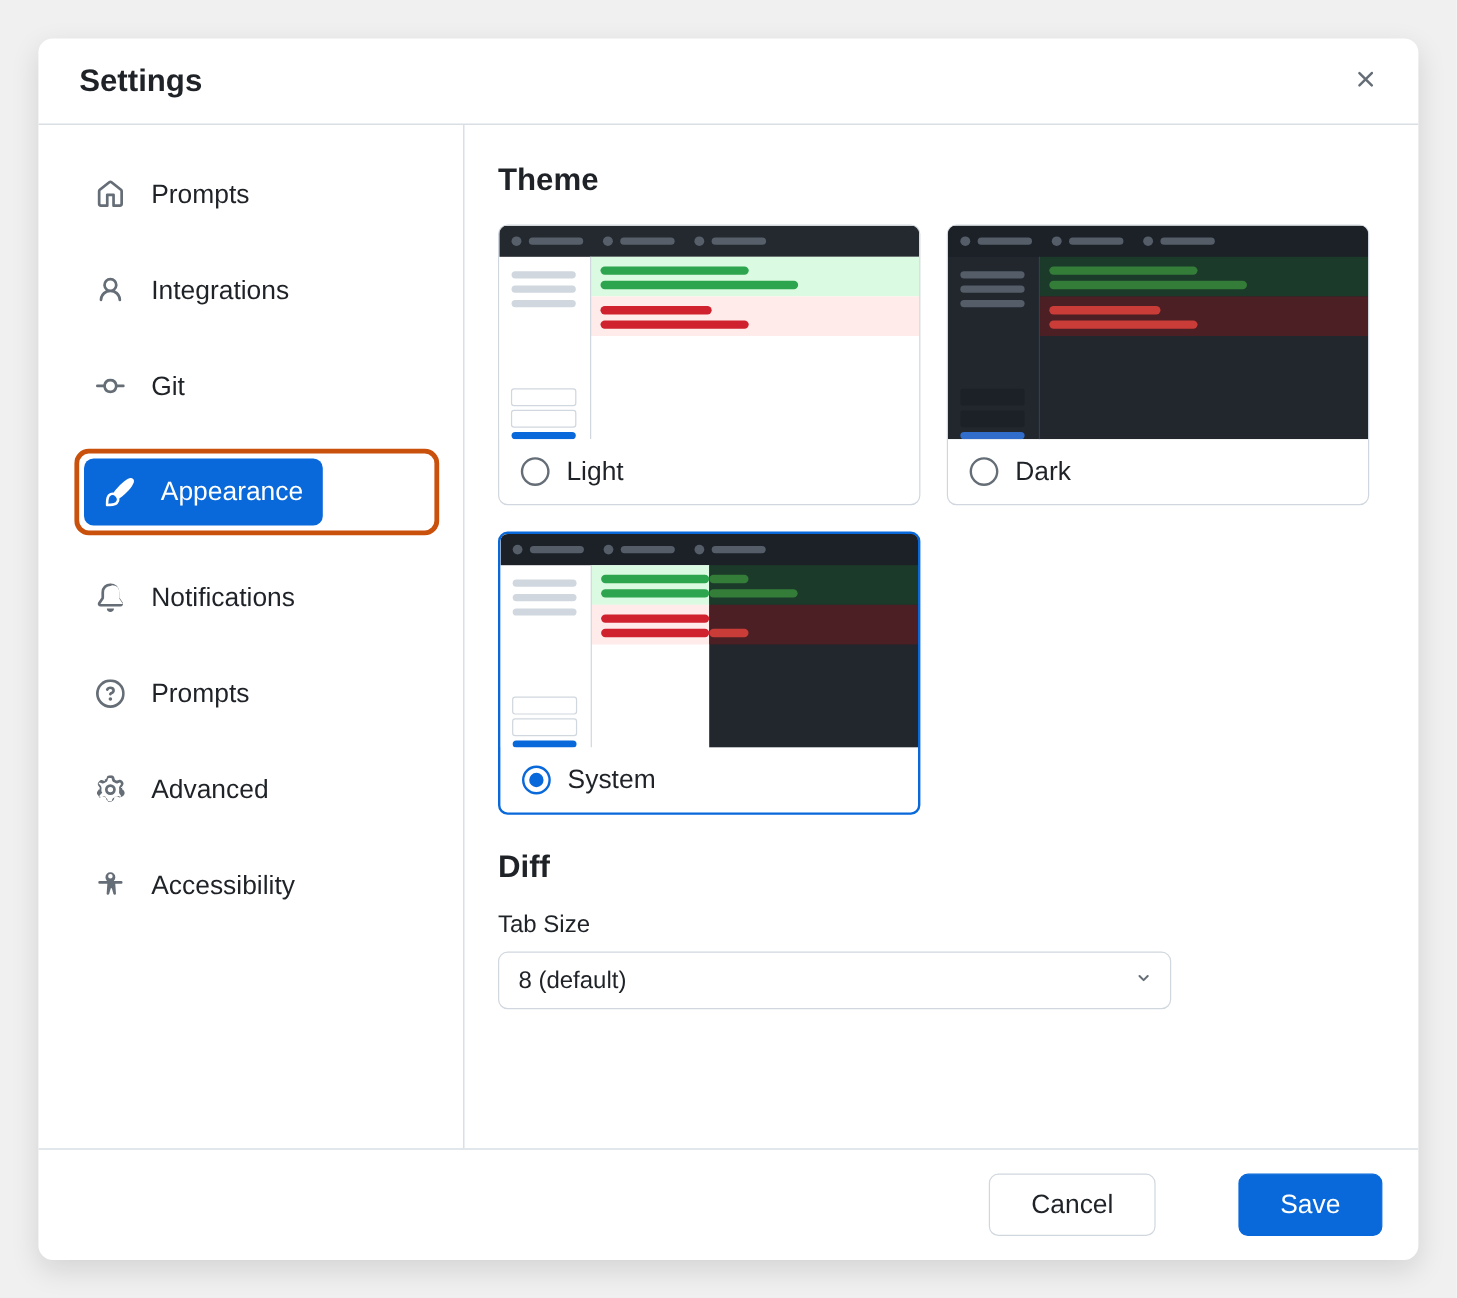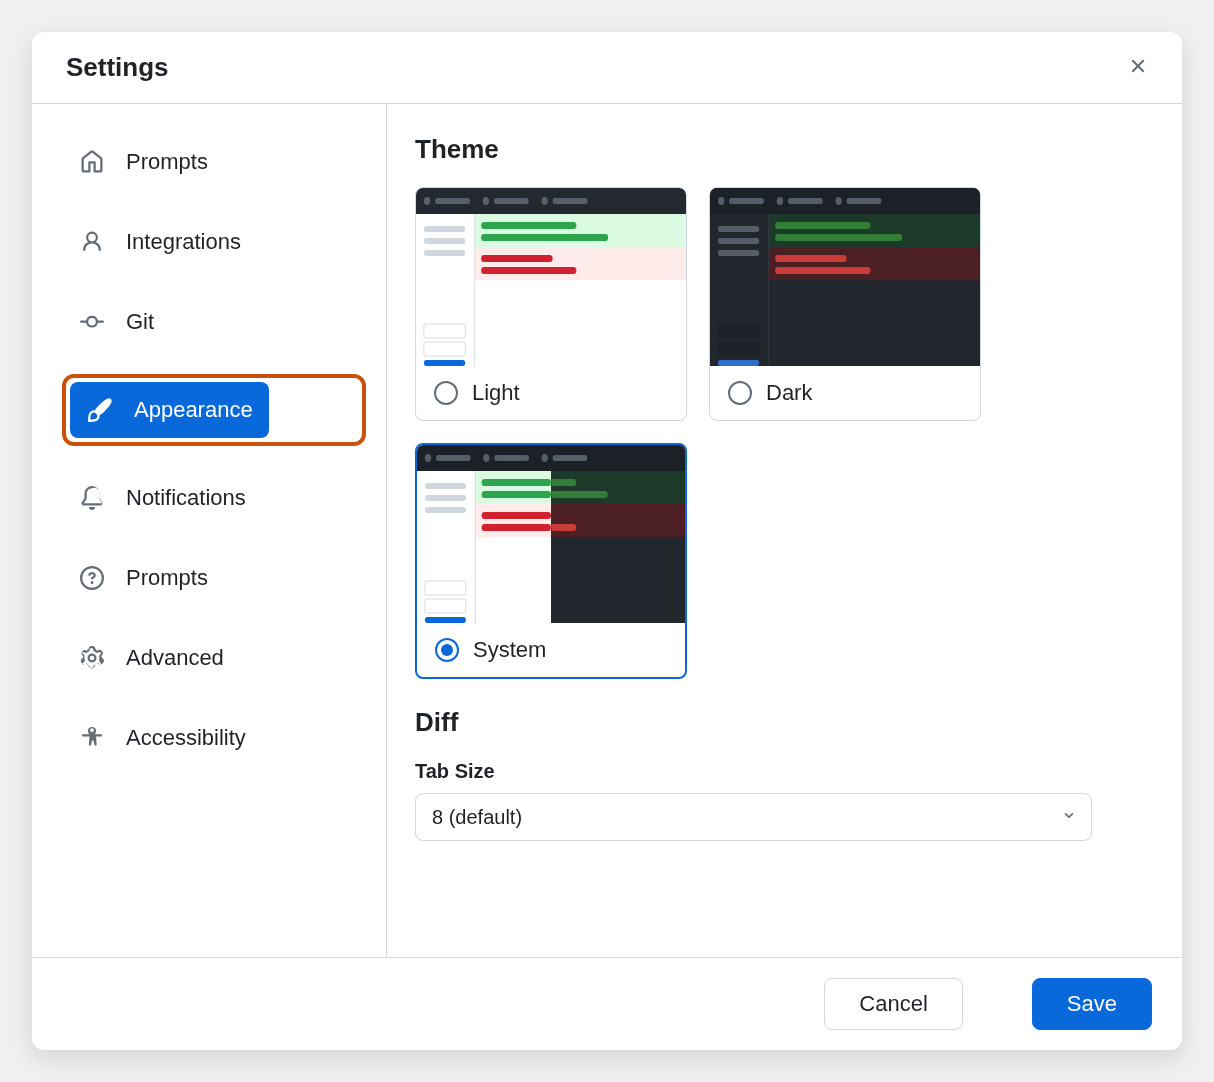--- a/index.html
+++ b/index.html
@@ -121,21 +121,21 @@
     }
     
     .theme-grid {
       display: flex;
       flex-wrap: wrap;
       gap: 22px;
       margin-bottom: 28px;
     }
     
     .theme-card {
-      width: 272px;
+      width: 352px;
       border: 1px solid #d0d7de;
       border-radius: 8px;
       overflow: hidden;
       cursor: pointer;
       background: #ffffff;
     }
     
     .theme-card.selected {
       border: 2px solid #0969da;
     }
@@ -174,26 +174,25 @@
       width: 12px;
       height: 12px;
       background: #0969da;
       border-radius: 50%;
     }
     
     .field-label {
       font-size: 20px;
       color: #1f2328;
       margin-bottom: 10px;
-      font-weight: bold;
     }
     
     .select-wrap {
       position: relative;
-      width: 677px;
+      width: 561px;
     }
     
     .select {
       width: 100%;
       padding: 12px 16px;
       font-size: 20px;
       border: 1px solid #d0d7de;
       border-radius: 8px;
       background: #ffffff;
       appearance: none;

